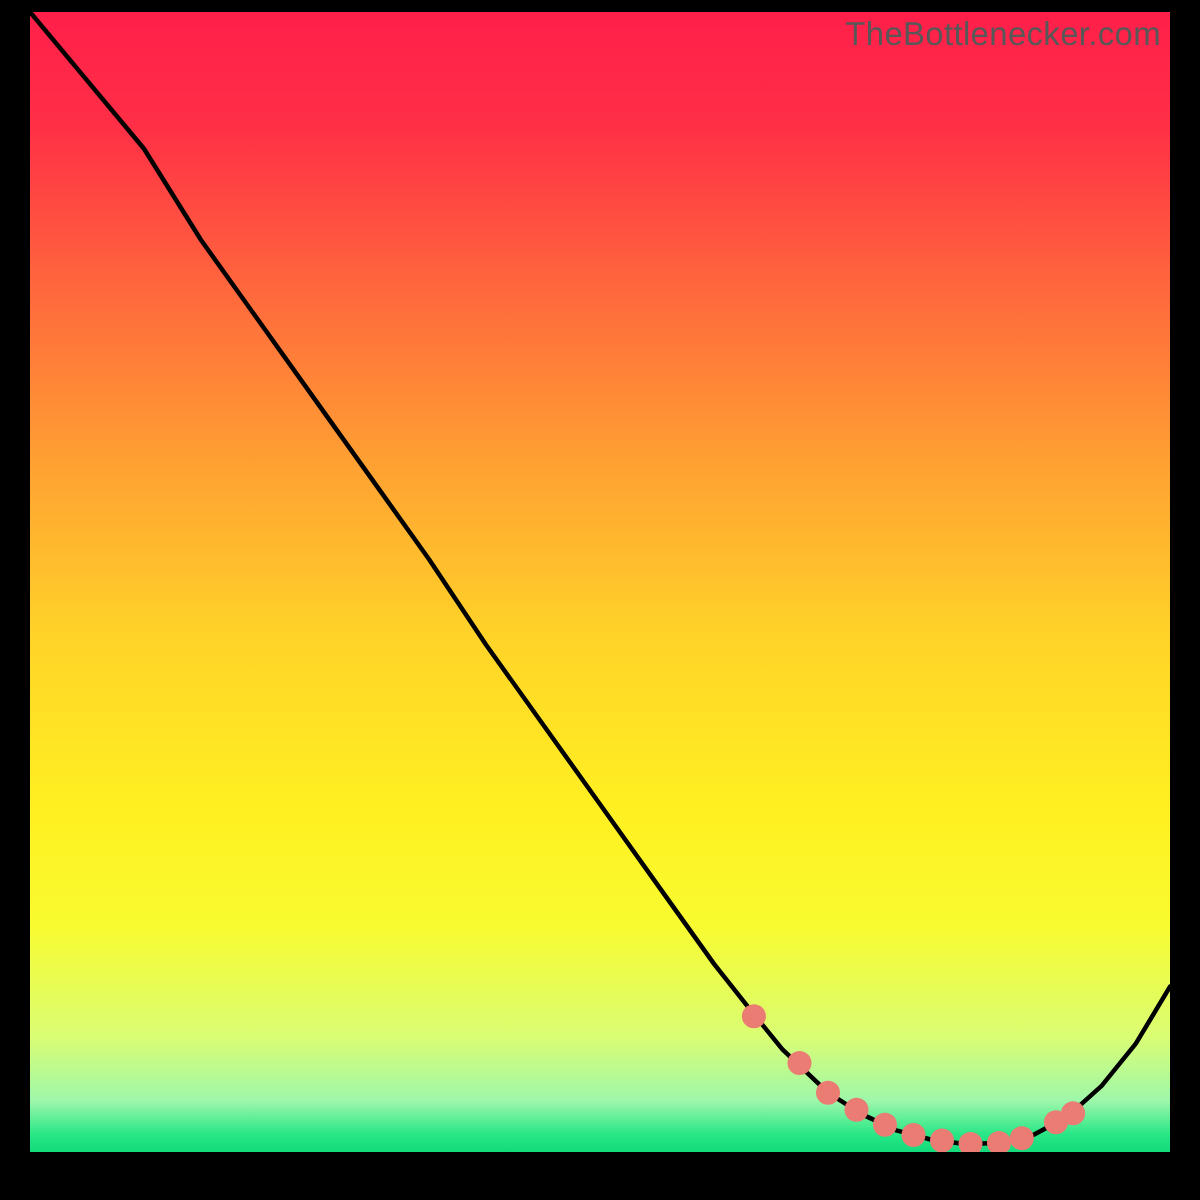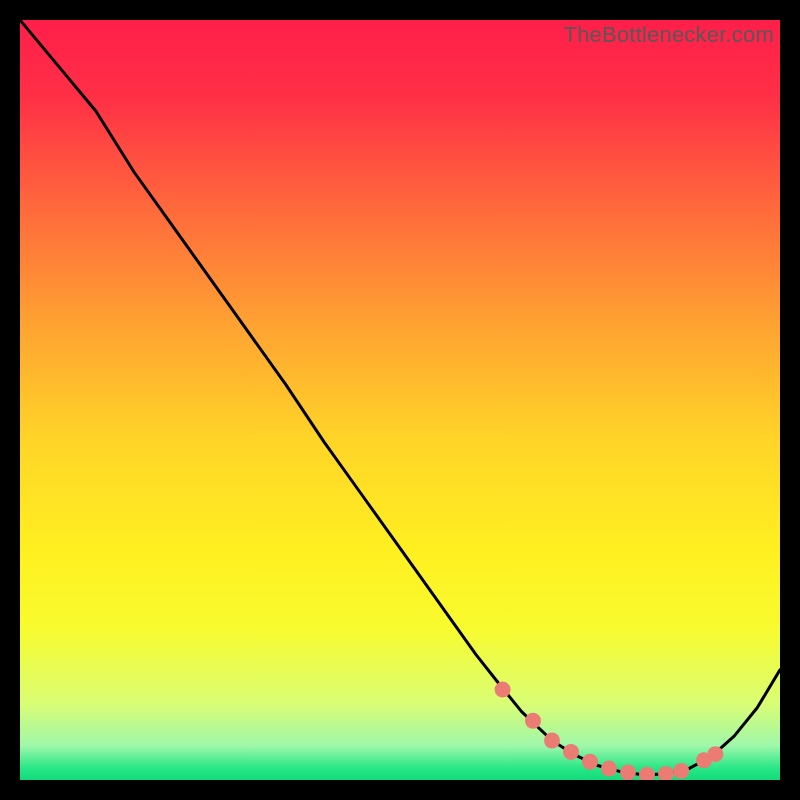--- a/index.html
+++ b/index.html
@@ -7,21 +7,21 @@
     padding: 0;
     width: 800px;
     height: 800px;
     background: #000;
     overflow: hidden;
     font-family: Arial, Helvetica, sans-serif;
   }
   .frame {
     position: absolute;
     left: 20px;
-    top: 20px;
+    top: 8px;
     width: 760px;
     height: 572px;
     background: #000;
   }
   .plot {
     position: absolute;
     left: 0;
     top: 0;
     width: 760px;
     height: 760px;

